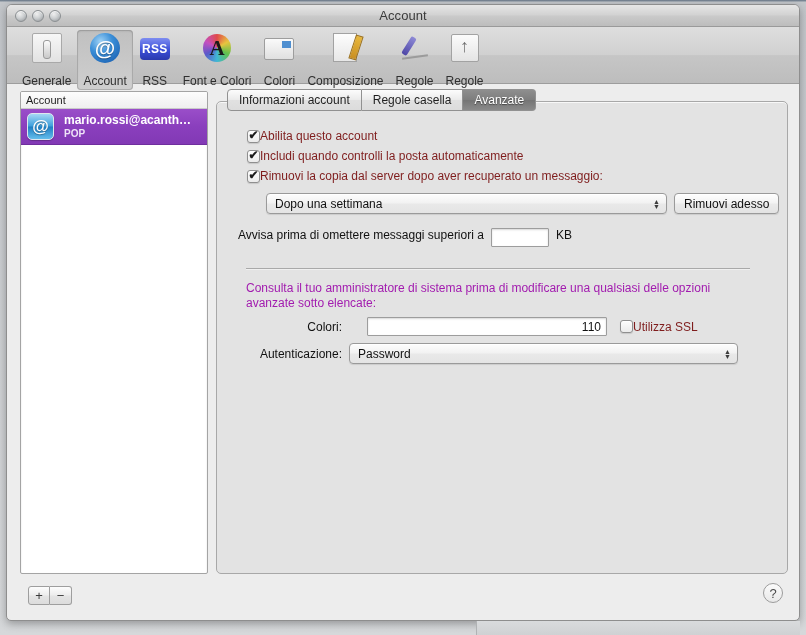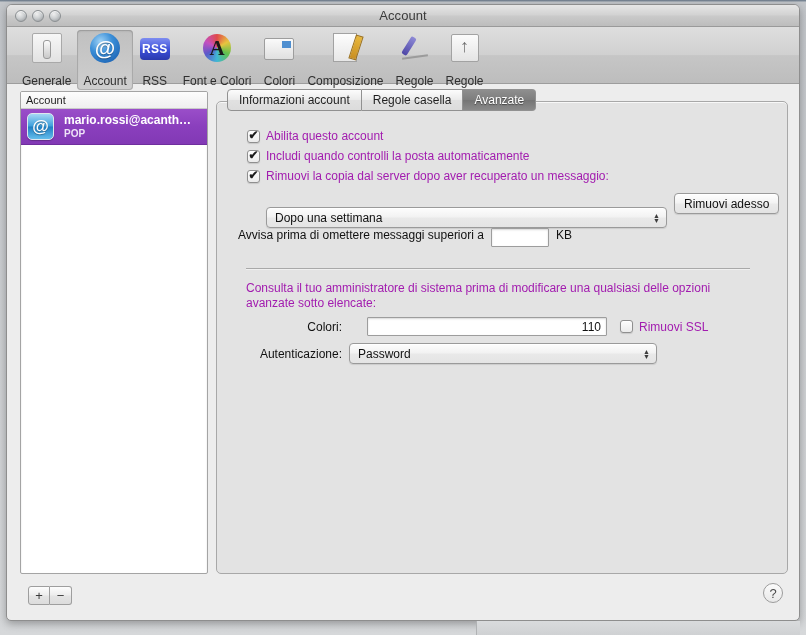--- a/index.html
+++ b/index.html
@@ -174,21 +174,21 @@
     border: 1px solid #8f8f8f;
     background: linear-gradient(180deg,#fdfdfd 0%,#ebebeb 100%);
     box-shadow: inset 0 1px 1px rgba(255,255,255,.9), 0 1px 1px rgba(0,0,0,.12);
     display: flex; align-items: center; justify-content: center;
     flex: 0 0 auto;
   }
   .checkbox .tick {
     color: #1a1a1a; font-size: 12px; line-height: 1;
     margin-top: -2px; font-weight: bold;
   }
-  .cb-label { font-size: 12px; color: #a21caf; margin-left: 6px; }
+  .cb-label { font-size: 12px; color: #7f1d1d; }
 
   .lbl { font-size: 12px; color: #111; }
 
   
   .popup {
     position: relative;
     height: 21px;
     background: linear-gradient(180deg,#fdfdfd 0%,#f2f2f2 48%,#e9e9e9 52%,#e4e4e4 100%);
     border: 1px solid #9a9a9a;
     border-radius: 4px;
@@ -443,21 +443,21 @@
         <div class="cb-label">Includi quando controlli la posta automaticamente</div>
       </div>
 
       <div class="cb-row" style="position:absolute; left:30px; top:67px;">
         <div class="checkbox">
           <span class="tick">✔</span>
         </div>
         <div class="cb-label">Rimuovi la copia dal server dopo aver recuperato un messaggio:</div>
       </div>
 
-      <div class="popup" style="position:absolute; left:49px; top:91px; width:401px;margin-top:14px;">
+      <div class="popup" style="position:absolute; left:49px; top:91px; width:401px;">
         <span>Dopo una settimana</span>
         <span class="arrows">
           <span>▲</span>
             <span>▼</span>
         </span>
       </div>
 
       <div class="pushbtn" style="position:absolute; left:457px; top:91px;">Rimuovi adesso</div>
 
       <div style="position:absolute; left:21px; top:126px; display:flex; align-items:flex-start;">
@@ -467,26 +467,26 @@
       </div>
 
       <div class="hr" style="position:absolute; left:29px; top:166px; width:504px;"></div>
 
       <div class="note" style="position:absolute; left:29px; top:179px; width:494px;">Consulta il tuo amministratore di sistema prima di modificare una qualsiasi delle opzioni avanzate sotto elencate:</div>
 
       <div style="position:absolute; left:0; top:215px; width:100%; display:flex; align-items:center;">
         <span class="lbl" style="width:125px; text-align:right;">Colori:</span>
         <span class="tfield right" style="width:240px; margin-left:25px;">110</span>
         <span class="checkbox" style="margin-left:13px;"></span>
-        <span class="cb-label">Rimuovi SSL</span>
+        <span class="cb-label">Utilizza SSL</span>
       </div>
 
       <div style="position:absolute; left:0; top:241px; width:100%; display:flex; align-items:center;">
         <span class="lbl" style="width:125px; text-align:right;">Autenticazione:</span>
-        <span class="popup" style="width:308px; margin-left:7px;">
+        <span class="popup" style="width:389px; margin-left:7px;">
           <span>Password</span>
           <span class="arrows">
             <span>▲</span>
               <span>▼</span>
           </span>
         </span>
       </div>
 
     </div>
   </div>

